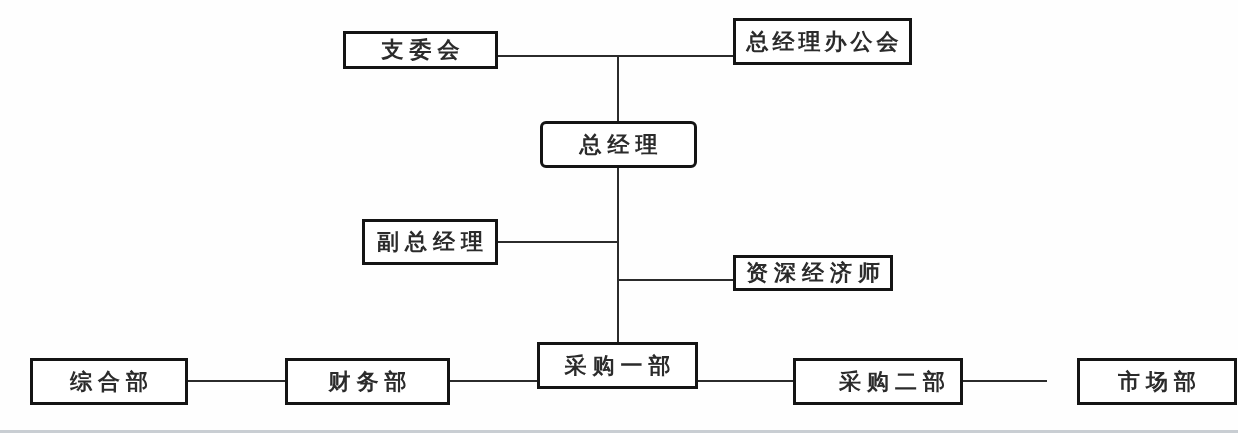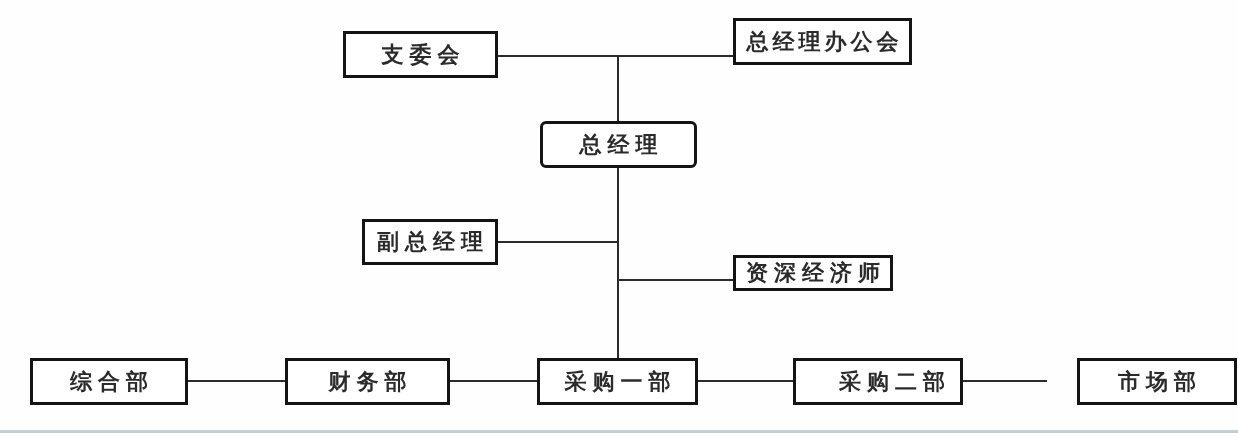--- a/index.html
+++ b/index.html
@@ -29,28 +29,28 @@
     color: #2b2b2b;
     font-size: 22px;
     font-weight: bold;
     letter-spacing: 6px;
     padding-left: 6px; 
     white-space: nowrap;
   }
   .node.wide .label { letter-spacing: 4px; padding-left: 4px; }
 
   
-  .pos-0 { left: 343px;  top: 31px;  width: 155px; height: 47px; }
+  .pos-0 { left: 343px;  top: 31px;  width: 155px; height: 38px; }
   .pos-1 { left: 733px;  top: 18px;  width: 179px; height: 47px; }
   .pos-2 { left: 540px;  top: 121px; width: 157px; height: 47px; border-radius: 6px; }
   .pos-3 { left: 362px;  top: 219px; width: 136px; height: 46px; }
   .pos-4 { left: 733px;  top: 255px; width: 160px; height: 36px; }
   .pos-5 { left: 30px;   top: 358px; width: 158px; height: 47px; }
   .pos-6 { left: 285px;  top: 358px; width: 165px; height: 47px; }
-  .pos-7 { left: 537px;  top: 358px; width: 161px; height: 47px; }
+  .pos-7 { left: 537px;  top: 342px; width: 161px; height: 47px; }
   .pos-8 { left: 793px;  top: 358px; width: 170px; height: 47px; padding-left: 28px; }
   .pos-9 { left: 1047px; top: 358px; width: 160px; height: 47px; margin-left: 30px; }
 
   .line {
     position: absolute;
     background: #2b2b2b;
     z-index: 1;
   }
   .hline { height: 2px; }
   .vline { width: 2px; }

